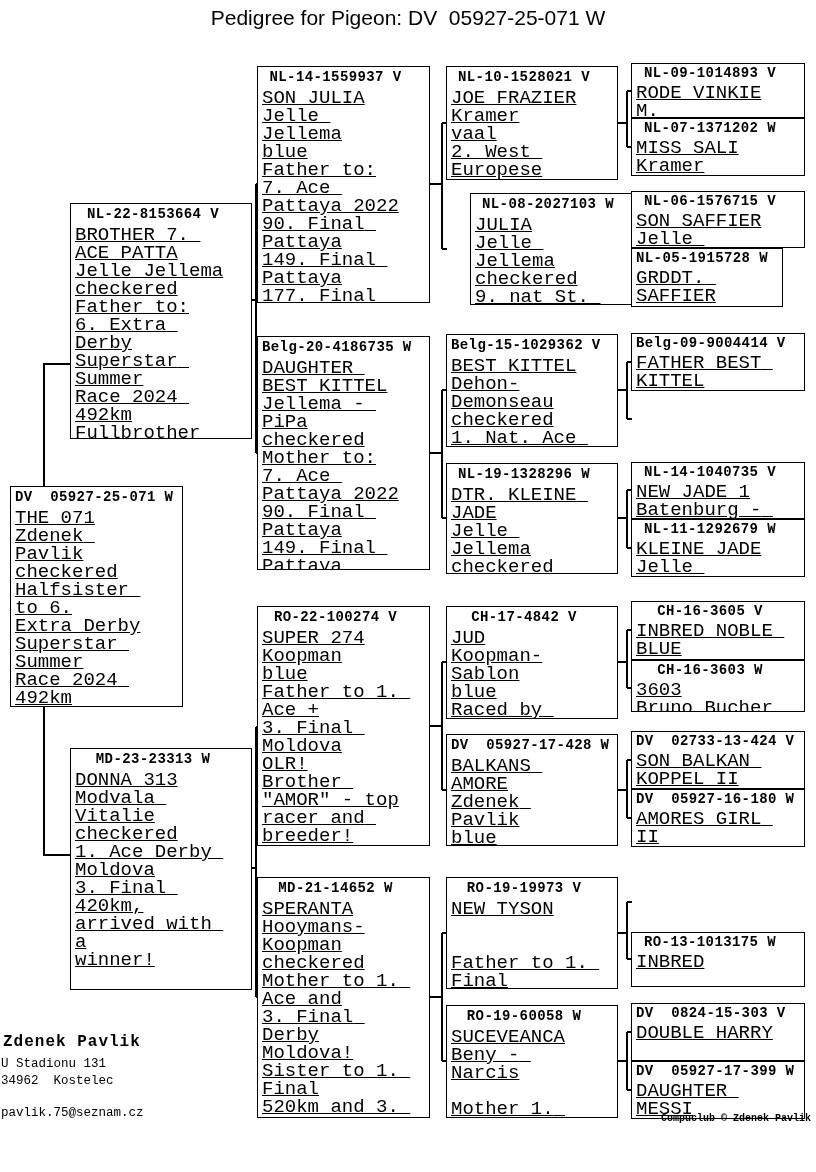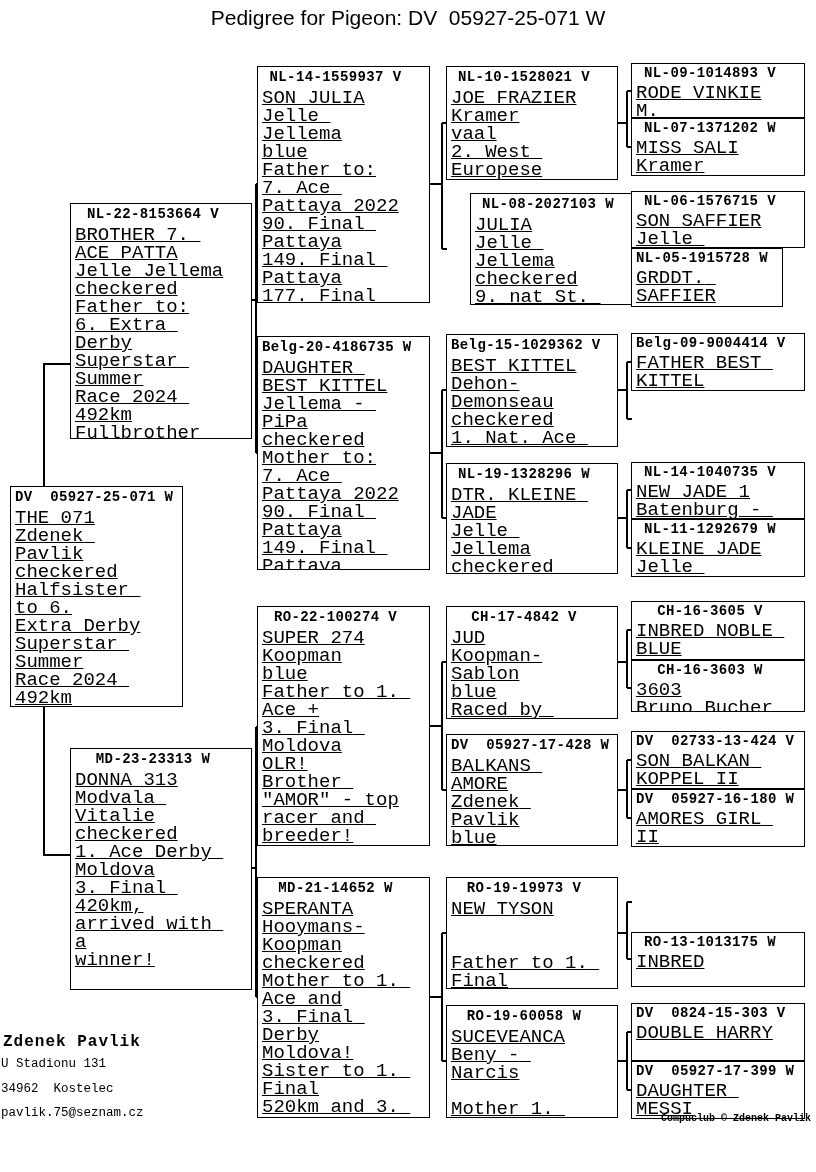--- a/index.html
+++ b/index.html
@@ -43,21 +43,21 @@
     font-size:19px;
     line-height:18px;
     white-space:pre-wrap;
     text-decoration:underline;
   }
   .contact-name{
     position:absolute;left:3px;top:1033px;
     font-weight:bold;font-size:16px;letter-spacing:1px;white-space:pre;
   }
   .contact-line{position:absolute;left:1px;font-size:12.5px;white-space:pre;}
-  .a1{top:1057px;} .a2{top:1074px;margin-top:8px;} .em{top:1106px;}
+  .a1{top:1057px;} .a2{top:1074px;} .em{top:1106px;}
   .credit{
     position:absolute;right:5px;top:1113px;
     font-size:10px;font-weight:bold;white-space:pre;
   }
 </style>
 </head>
 <body>
 
 <div class="page">
 

